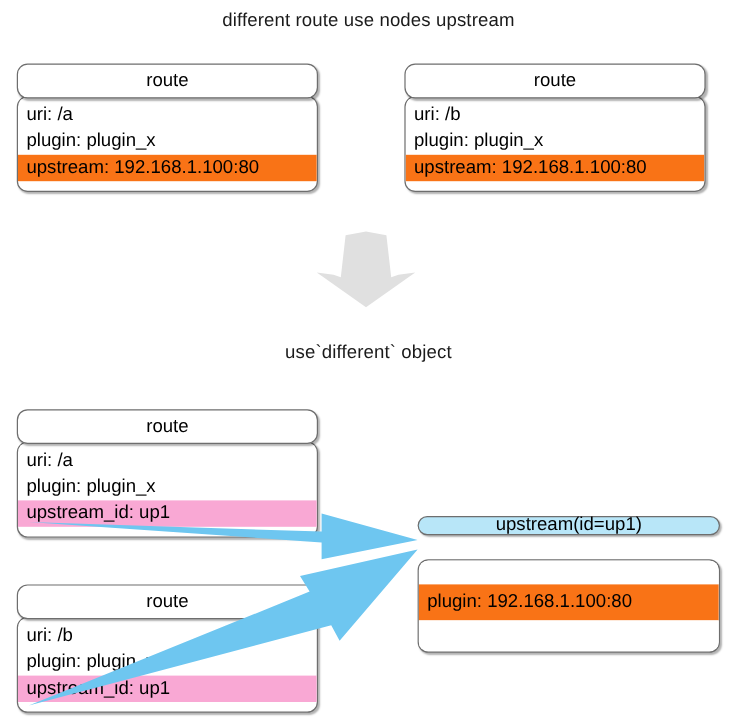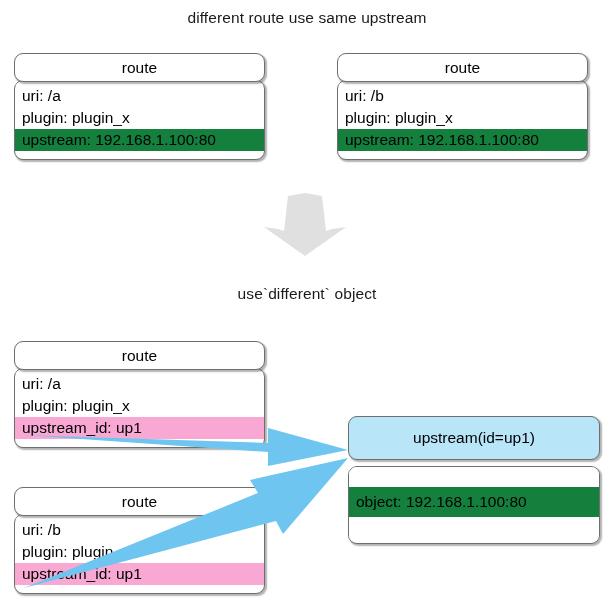--- a/index.html
+++ b/index.html
@@ -62,21 +62,21 @@
     z-index: 1;
   }
   .row {
     font-size: 15.5px;
     line-height: 22px;
     height: 22px;
     padding: 0 0 0 7px;
     white-space: pre;
     color: #000000;
   }
-  .row.pink  { background: #15803d; }
+  .row.pink  { background: #f97316; }
   .row.blue  { background: #f9a8d4; }
   .row.pad   { background: #ffffff; }
   .hdr-blue  { background: #b8e6f8; }
 
   
   .arrow-svg {
     position: absolute;
     left: 0;
     top: 0;
     width: 614px;
@@ -84,21 +84,21 @@
     pointer-events: none;
     z-index: 0;
   }
   .blue-arrow-layer { z-index: 3; }
 </style>
 </head>
 <body>
 
 <div id="canvas">
 
-  <div class="caption" style="top:9px;">different route use same upstream</div>
+  <div class="caption" style="top:9px;">different route use nodes upstream</div>
 
   <svg class="arrow-svg" viewBox="0 0 614 604">
     <polygon fill="#e0e0e0" points="305,256 264,227 278,229 284,231 288,196 305,193 322,196 326,231 332,229 346,227"></polygon>
   </svg>
 
   <div class="caption" style="top:285px;">use`different` object</div>
 
   <div class="card">
     <div class="card-header" style="left:14px; top:53px; width:251px; height:29px;">route</div>
     <div class="card-body" style="left:14px; top:80px; width:251px; height:80px;">
@@ -140,21 +140,21 @@
     <div class="card-header" style="left:14px; top:487px; width:251px; height:29px;">route</div>
     <div class="card-body" style="left:14px; top:514px; width:251px; height:80px;">
       <div class="row pad" style="height:4px;"></div>
       <div class="row">uri: /b</div>
       <div class="row">plugin: plugin_y</div>
       <div class="row blue">upstream_id: up1</div>
     </div>
   </div>
 
   <div class="card">
-    <div class="card-header hdr-blue" style="left:348px; top:416px; width:252px; height:44px;">upstream(id=up1)</div>
+    <div class="card-header hdr-blue" style="left:348px; top:430px; width:252px; height:16px;">upstream(id=up1)</div>
     <div class="card-body" style="left:348px; top:466px; width:252px; height:78px;">
       <div class="row pad" style="height:20px;"></div>
-      <div class="row pink" style="height:30px; line-height:30px;">object: 192.168.1.100:80</div>
+      <div class="row pink" style="height:30px; line-height:30px;">plugin: 192.168.1.100:80</div>
       <div class="row pad" style="height:24px;"></div>
     </div>
   </div>
 
 </div>
 
 </body></html>

